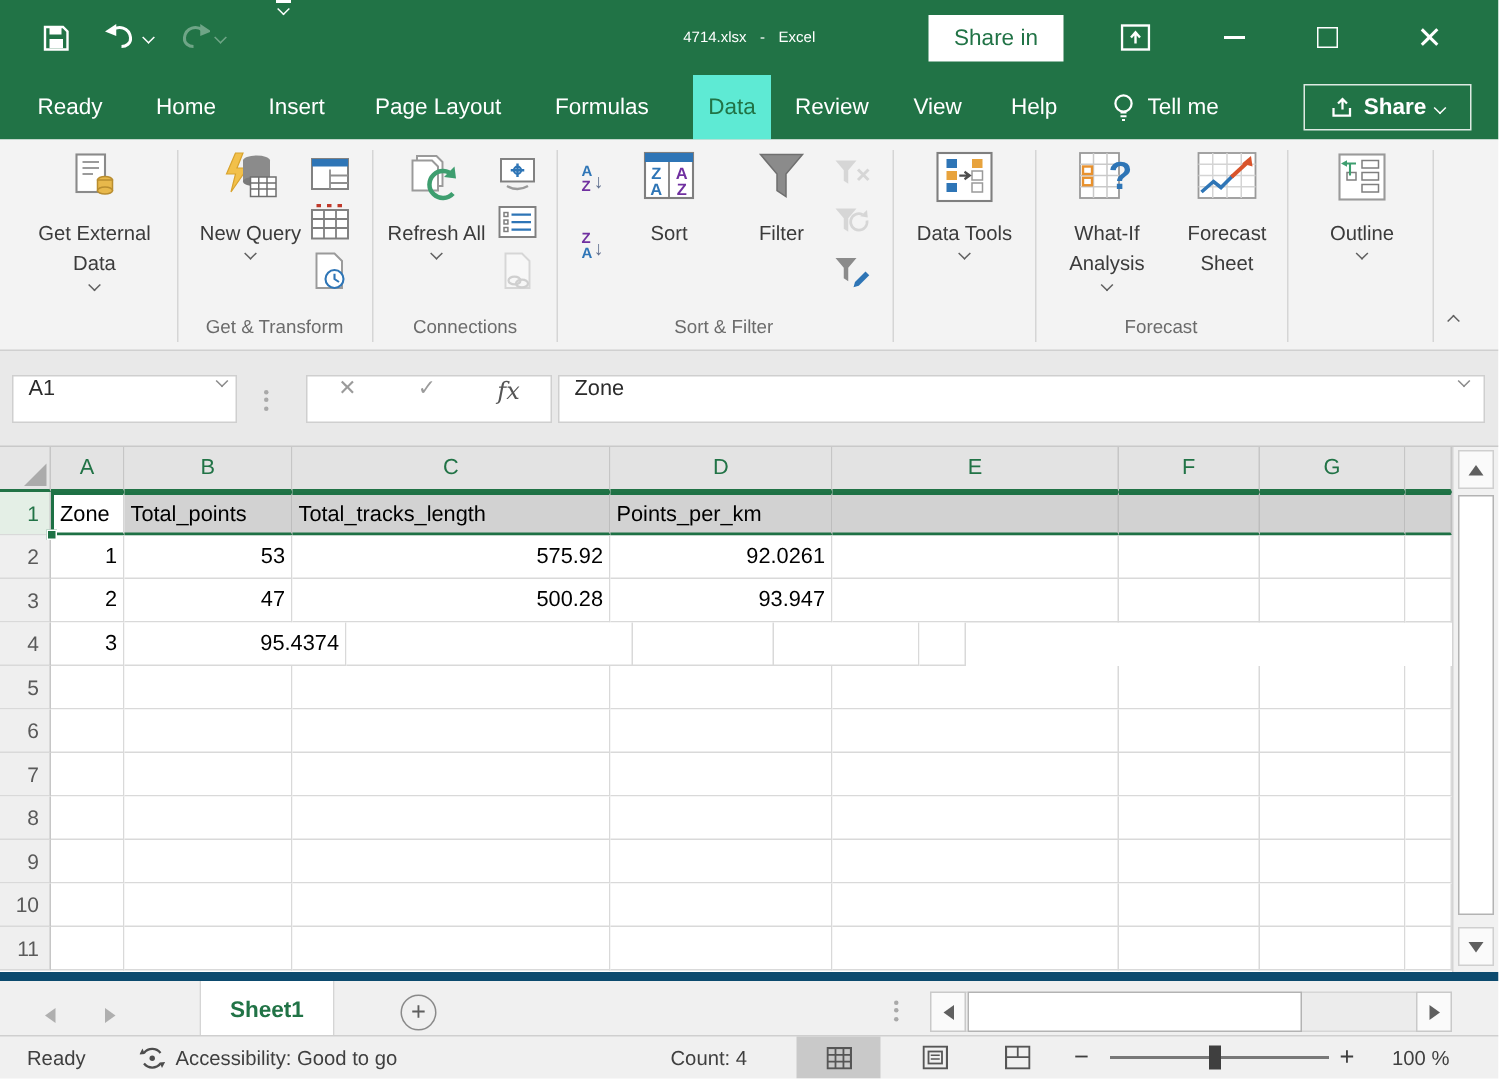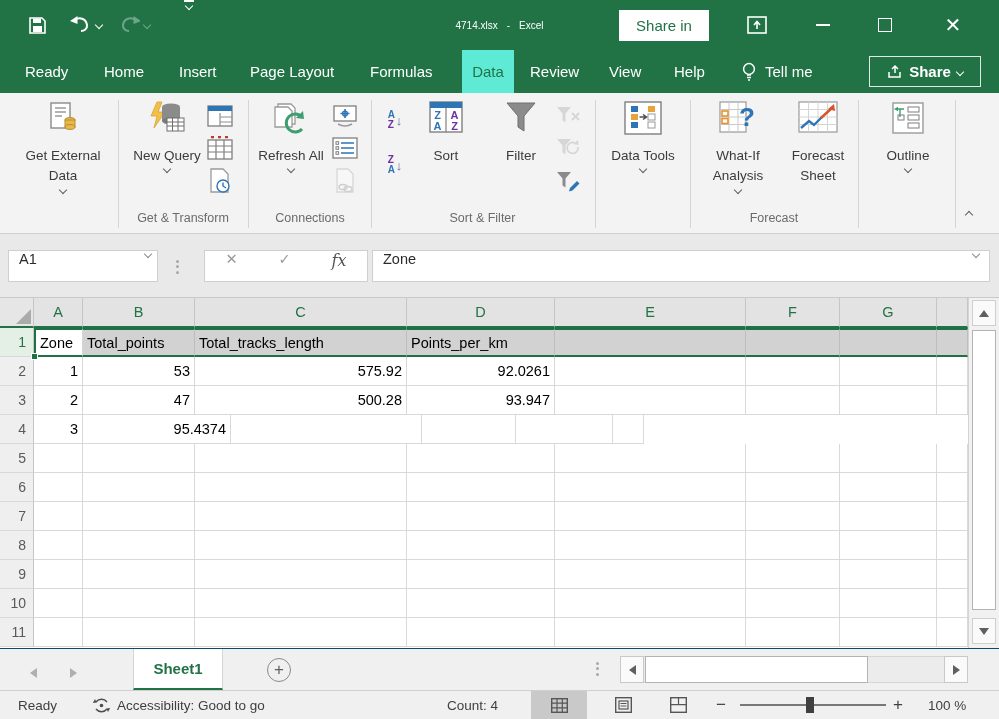--- a/index.html
+++ b/index.html
@@ -59,21 +59,21 @@
   #vthumb { position:absolute; left:3px; top:32px; width:24px; height:280px; background:#fff; border:1px solid #b3b3b3; }
 
   .tri { width:0; height:0; display:inline-block; }
   .tri-u { border-left:5px solid transparent; border-right:5px solid transparent; border-bottom:7px solid #5f5f5f; }
   .tri-d { border-left:5px solid transparent; border-right:5px solid transparent; border-top:7px solid #5f5f5f; }
   .tri-l { border-top:5px solid transparent; border-bottom:5px solid transparent; border-right:7px solid #5f5f5f; }
   .tri-r { border-top:5px solid transparent; border-bottom:5px solid transparent; border-left:7px solid #5f5f5f; }
   .tridim { opacity:.45; }
 
   
-  #sheetbar { left:0; top:648px; width:999px; height:42px; background:#f0f0f0; border-top:1px solid #0c4a6e; }
+  #sheetbar { left:0; top:648px; width:999px; height:42px; background:#f0f0f0; border-top:6px solid #0c4a6e; }
   #sheettab { position:absolute; left:133px; top:0; width:90px; height:41px; background:#fff; border-left:1px solid #d5d5d5; border-right:1px solid #d5d5d5; border-bottom:2px solid #217346; color:#217346; font-weight:bold; font-size:15px; display:flex; align-items:center; justify-content:center; cursor:pointer; }
   #addsheet { position:absolute; left:267px; top:9px; width:24px; height:24px; border:1px solid #8a8a8a; border-radius:50%; color:#5f5f5f; font-size:17px; display:flex; align-items:center; justify-content:center; cursor:pointer; }
   .hsbox { position:absolute; top:7px; height:27px; background:#fafafa; border:1px solid #c9c9c9; display:flex; align-items:center; justify-content:center; }
   #hthumb { position:absolute; left:645px; top:7px; width:223px; height:27px; background:#fff; border:1px solid #b3b3b3; }
   #htrack { position:absolute; left:620px; top:7px; width:348px; height:27px; background:#ececec; border:1px solid #d6d6d6; }
   .vdots i { display:block; width:3px; height:3px; border-radius:50%; background:#a9a9a9; margin:2.5px 0; }
 
   
   #statusbar { left:0; top:690px; width:999px; height:43px; background:#f0f0f0; border-top:1px solid #cfcfcf; font-size:13.5px; color:#3f3f3f; }
   .stxt { position:absolute; top:0; height:28px; display:flex; align-items:center; }

